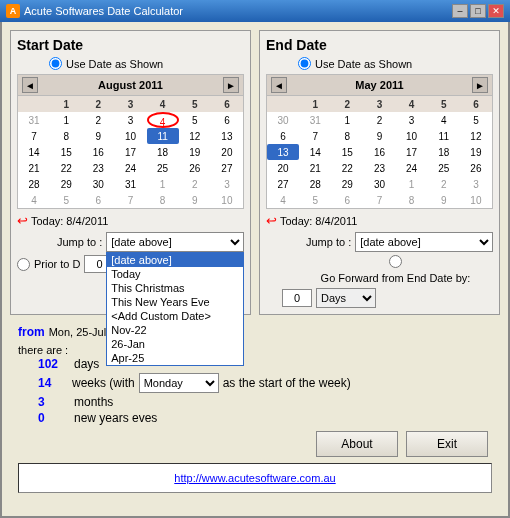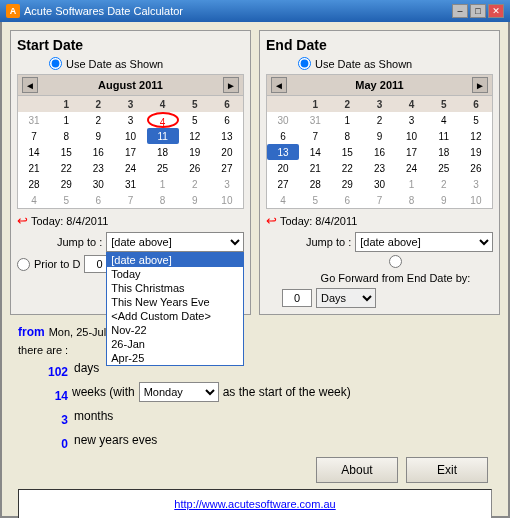--- a/index.html
+++ b/index.html
@@ -241,21 +241,21 @@
     .there-are { color: #000; font-size: 11px; }
 
     .result-lines { padding-left: 20px; }
     .result-line {
       display: flex;
       align-items: center;
       gap: 6px;
       margin-bottom: 2px;
       font-size: 12px;
     }
-    .result-num { color: blue; font-weight: bold; min-width: 30px; text-align: right; margin-top: 8px; }
+    .result-num { color: blue; font-weight: bold; min-width: 30px; text-align: left; }
     .result-unit { color: #000; }
 
     .week-row {
       display: flex;
       align-items: center;
       gap: 4px;
       font-size: 12px;
       margin-bottom: 2px;
     }
     .week-select {

